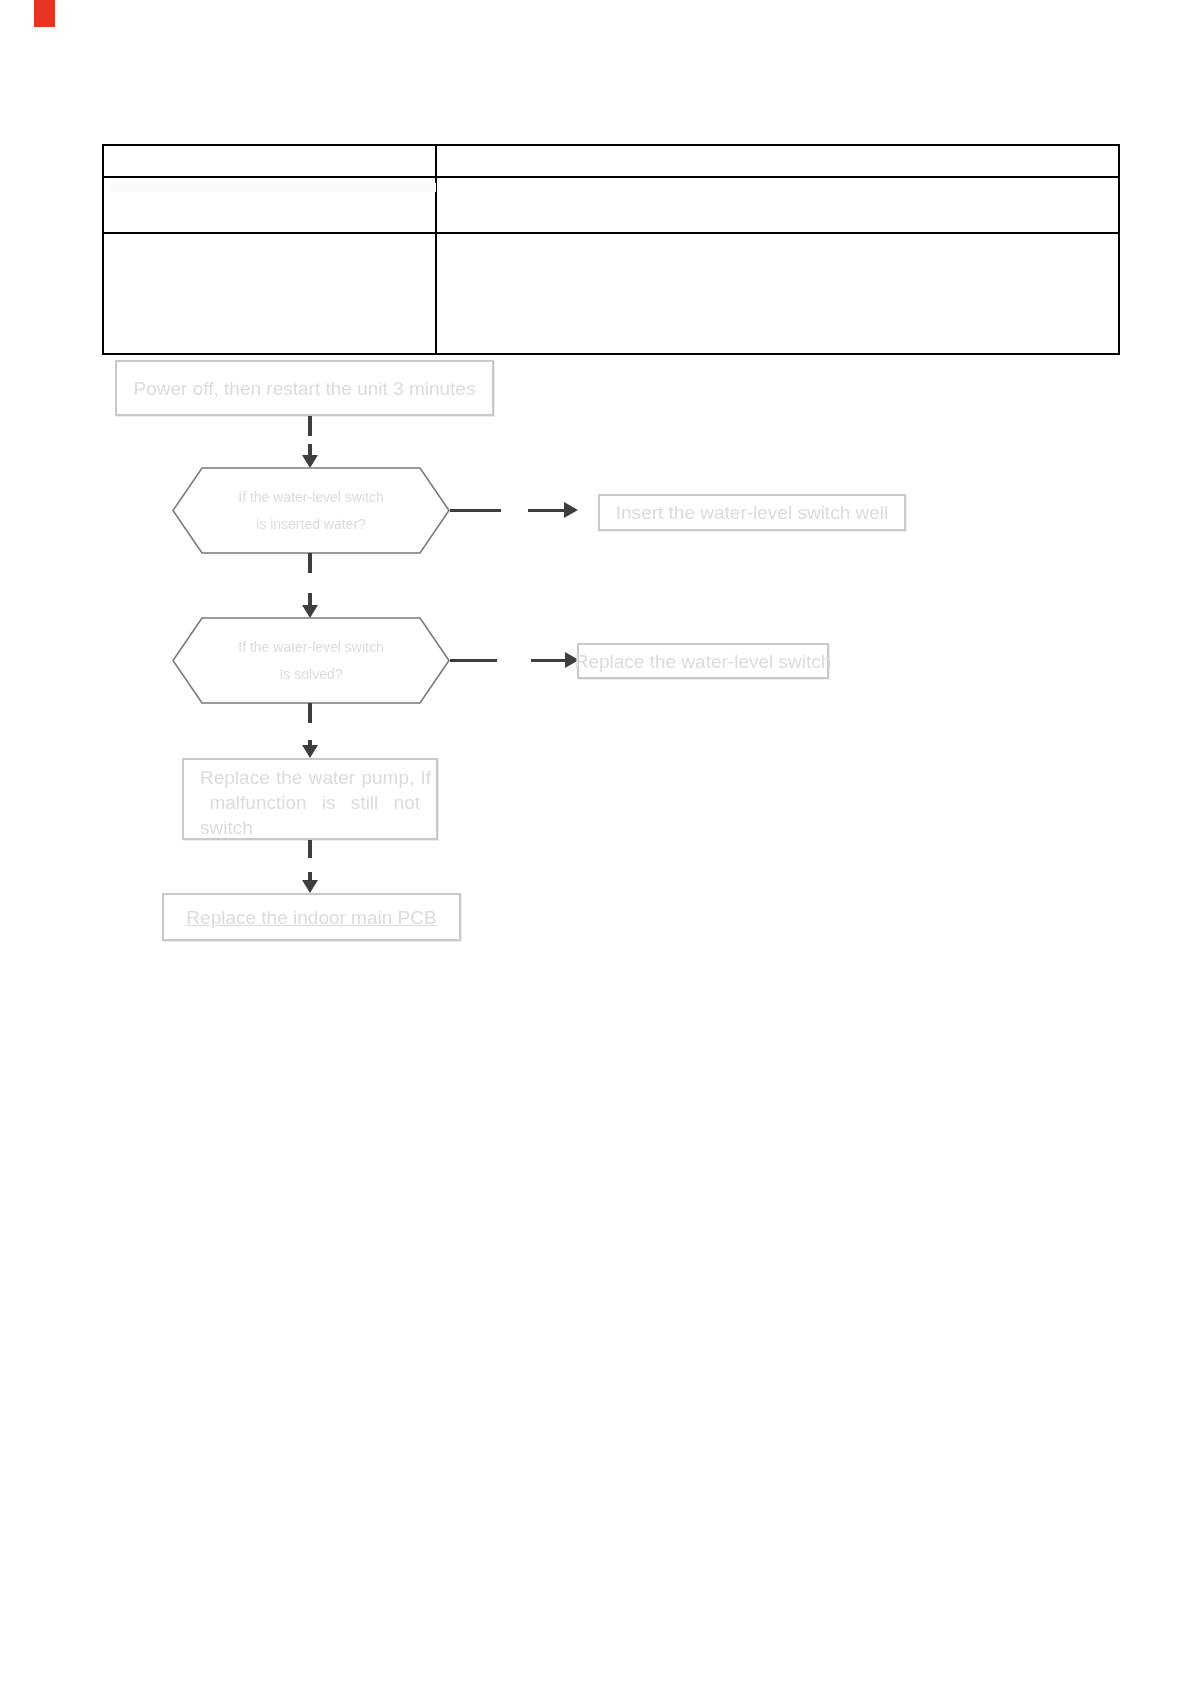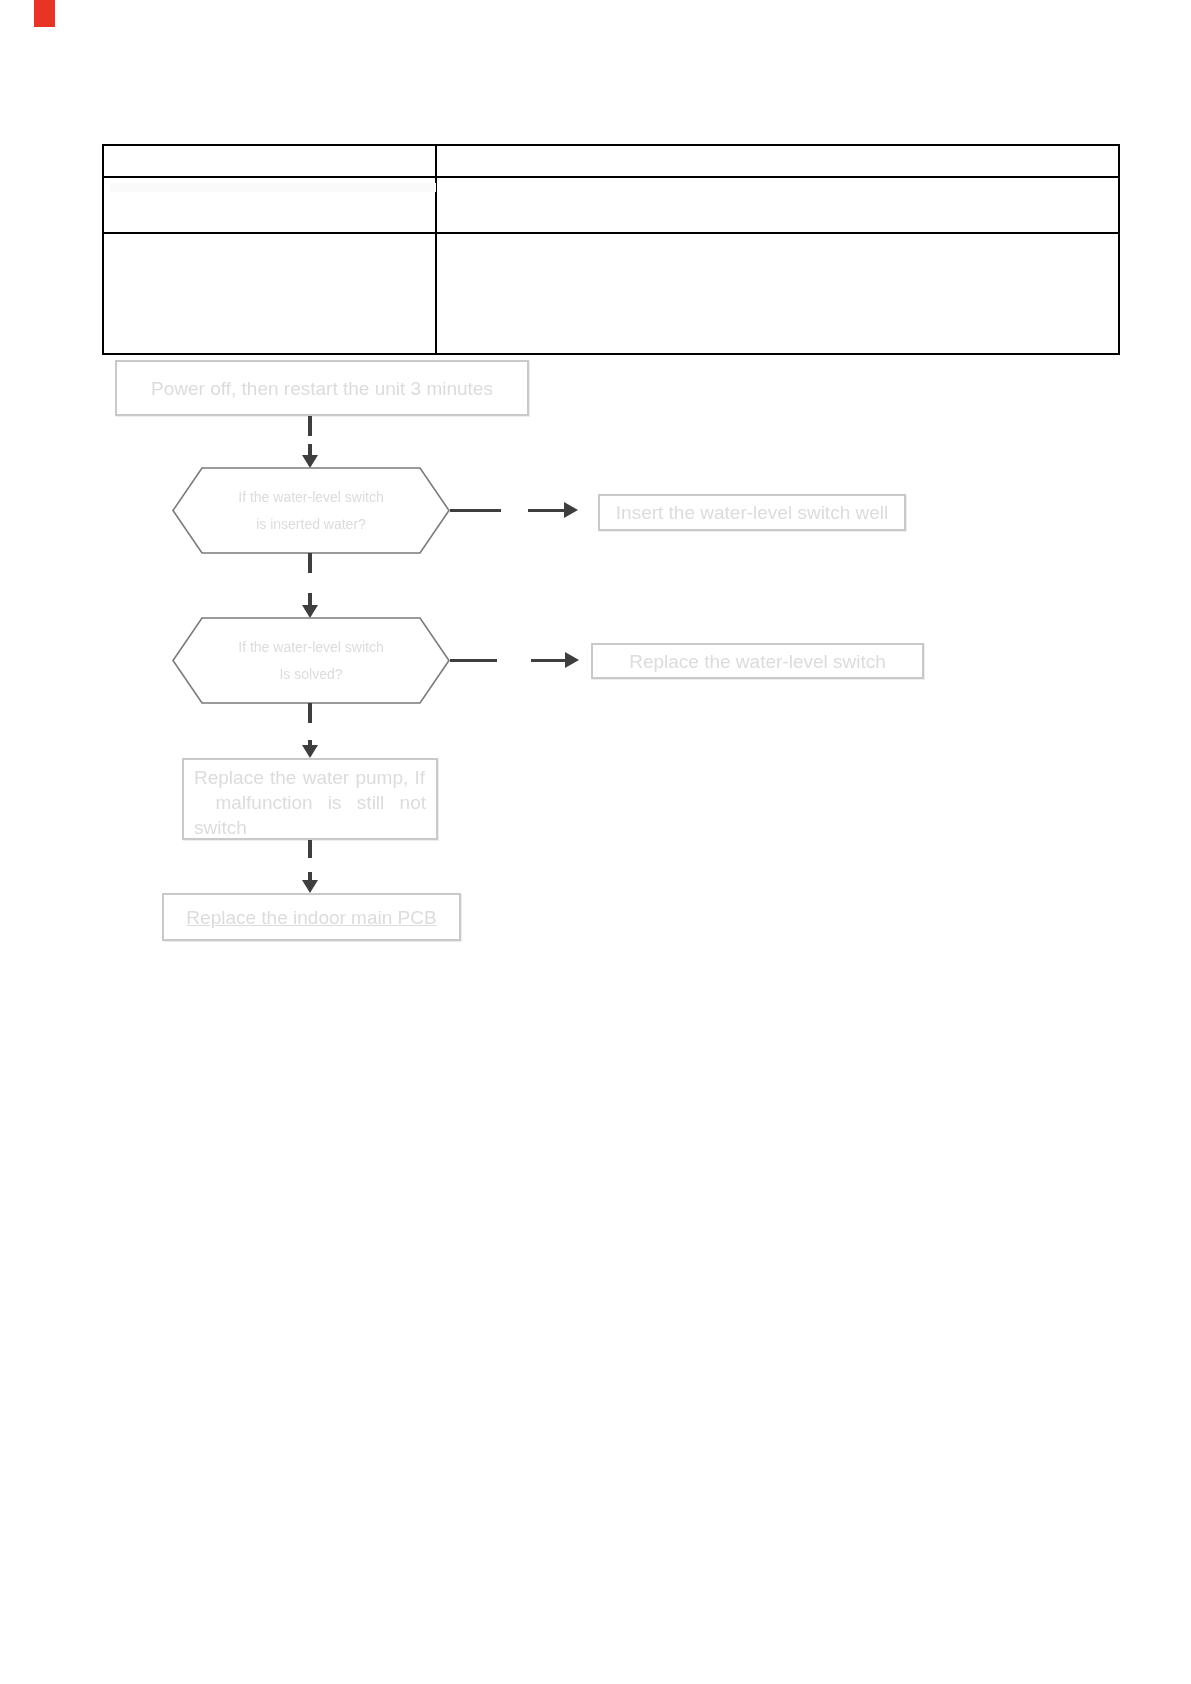--- a/index.html
+++ b/index.html
@@ -24,24 +24,24 @@
 
   
   .fc-box{
     position:absolute;background:#fff;border:2px solid #c9c9c9;
     box-shadow:1px 1px 0 #ededed;
     color:#dcdcdc;font-size:19px;text-align:center;box-sizing:border-box;
   }
   .fc-center{display:flex;flex-direction:column;justify-content:center;align-items:center;}
   .fc-line{line-height:27px;white-space:nowrap;}
 
-  .start-box{left:115px;top:360px;width:414px;height:56px;}
+  .start-box{left:115px;top:360px;width:379px;height:56px;}
   .action1-box{left:578px;top:494px;width:308px;height:37px;margin-left:20px;}
-  .action2-box{left:591px;top:643px;width:333px;height:36px;}
-  .process-box{left:182px;top:758px;width:256px;height:82px;text-align:left;padding:5px 10px;}
+  .action2-box{left:577px;top:643px;width:252px;height:36px;}
+  .process-box{left:182px;top:758px;width:256px;height:82px;text-align:left;padding:5px 16px;}
   .process-box .p-line{line-height:25px;white-space:nowrap;}
   .process-box .p-line.ws1{word-spacing:1px;}
   .process-box .p-line.ws2{word-spacing:10px;text-align:right;}
   .end-box{left:162px;top:893px;width:299px;height:48px;text-decoration:underline;}
 
   .hex-svg{position:absolute;width:278px;height:87px;}
   .hex1{left:172px;top:467px;}
   .hex2{left:172px;top:617px;}
   .hex-label{
     position:absolute;left:172px;width:278px;color:#dcdcdc;font-size:14px;text-align:center;

